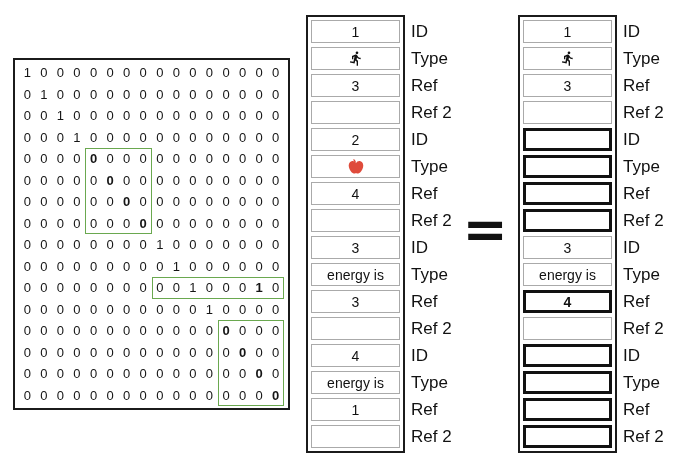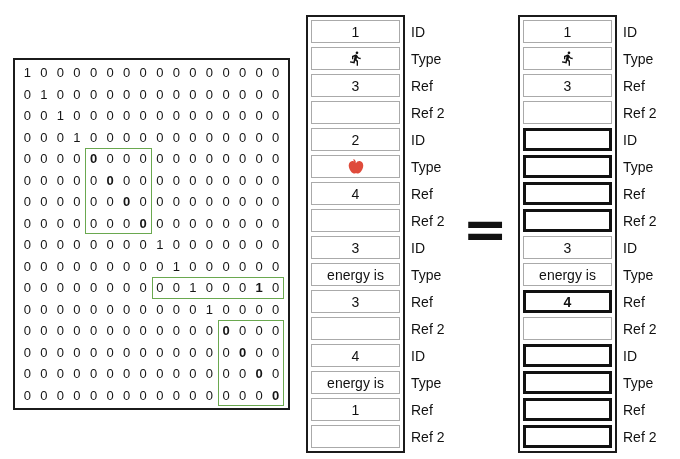--- a/index.html
+++ b/index.html
@@ -29,21 +29,21 @@
   }
   .record-box{
     height:23px;margin-bottom:4px;border:1px solid #aaa;box-sizing:border-box;background:#fff;
     display:flex;align-items:center;justify-content:center;font-size:14px;line-height:1;
   }
   .record-box:last-child{margin-bottom:0;}
   .record-box.bold{border:3px solid #111;font-weight:700;}
   .record-labels{margin-left:6px;padding-top:5px;display:flex;flex-direction:column;}
   .record-label{
     height:23px;margin-bottom:4px;display:flex;align-items:center;
-    font-size:14px;white-space:nowrap;color:#111;
+    font-size:17px;white-space:nowrap;color:#111;
   }
   
   .equals{
     position:absolute;left:455px;top:197px;width:60px;height:64px;
     display:flex;align-items:center;justify-content:center;
     font-family:"DejaVu Sans","Liberation Sans",sans-serif;
     font-size:54px;font-weight:800;color:#111;
   }
   .rec-icon{display:block;}
 </style>

